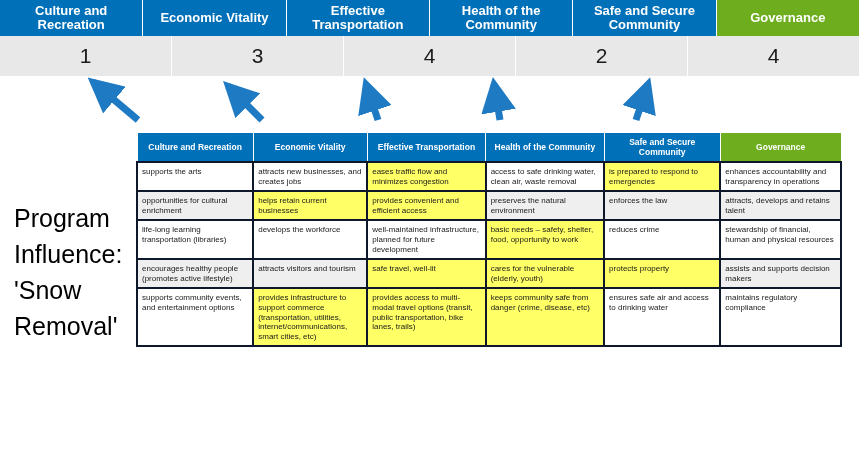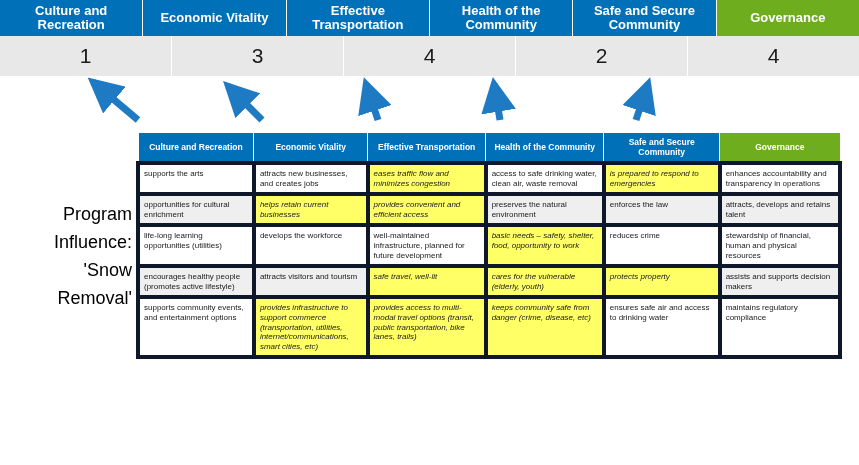--- a/index.html
+++ b/index.html
@@ -72,24 +72,24 @@
     width: 859px;
     height: 56px;
   }
 
   
   #caption {
     position: absolute;
     left: 14px;
     top: 200px;
     width: 118px;
-    font-size: 18px;
-    line-height: 28px;
+    font-size: 25px;
+    line-height: 36px;
     color: #000000;
-    text-align: right;
+    text-align: left;
   }
 
   
   #matrix {
     position: absolute;
     left: 136px;
     top: 132px;
     width: 706px;
     border-collapse: collapse;
     table-layout: fixed;
@@ -114,26 +114,26 @@
   }
   #matrix th.blue { background: #0070b8; }
   #matrix th.green { background: #6eae1e; }
 
   #matrix td {
     font-size: 8px;
     line-height: 9.6px;
     color: #1a1a1a;
     vertical-align: top;
     padding: 4px 4px;
-    border: 4px solid #0f172a;
+    border: 2px solid #0f172a;
     background: #ffffff;
     box-sizing: border-box;
   }
   #matrix tr.shade td { background: #efefef; }
-  #matrix td.hl { background: #ffff66 !important; font-style: italic; }
+  #matrix td.hl { background: #ffff66 !important; }
   #matrix td.empty { background: #ffffff !important; }
   #matrix tr.shade td.empty { background: #ffffff !important; }
 </style>
 </head>
 <body>
 
 <div id="top-band">
   <div id="top-header-row">
     <div class="top-head-cell th-blue">
         <span>Culture and Recreation</span>
@@ -208,21 +208,21 @@
     </tr>
     <tr class="shade">
       <td>opportunities for cultural enrichment</td>
       <td class="hl">helps retain current businesses</td>
       <td class="hl">provides convenient and efficient access</td>
       <td>preserves the natural environment</td>
       <td>enforces the law</td>
       <td>attracts, develops and retains talent</td>
     </tr>
     <tr>
-      <td>life-long learning opportunities (utilities)</td>
+      <td>life-long learning transportation (libraries)</td>
       <td>develops the workforce</td>
       <td>well-maintained infrastructure, planned for future development</td>
       <td class="hl">basic needs – safety, shelter, food, opportunity to work</td>
       <td>reduces crime</td>
       <td>stewardship of financial, human and physical resources</td>
     </tr>
     <tr class="shade">
       <td>encourages healthy people (promotes active lifestyle)</td>
       <td>attracts visitors and tourism</td>
       <td class="hl">safe travel, well-lit</td>

